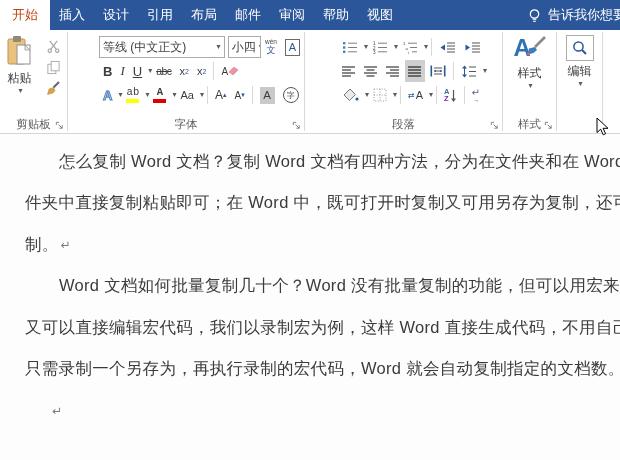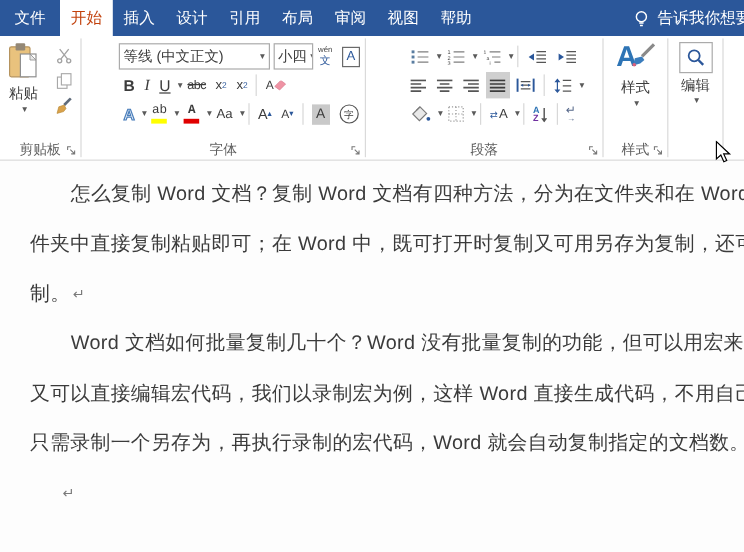--- a/index.html
+++ b/index.html
@@ -75,29 +75,29 @@
   .pilcrow{color:#7a7a7a;font-size:12px;margin-left:2px;}
   
   .cursor{position:absolute;left:596px;top:117px;pointer-events:none;z-index:50;}
   svg{display:block;}
 </style>
 </head>
 <body>
 
 <div class="tabbar">
   <div style="display:flex;align-items:stretch;">
-      <div class="tab">文件</div>
       <div class="tab active">开始</div>
       <div class="tab">插入</div>
       <div class="tab">设计</div>
       <div class="tab">引用</div>
       <div class="tab">布局</div>
+      <div class="tab">邮件</div>
       <div class="tab">审阅</div>
+      <div class="tab">帮助</div>
       <div class="tab">视图</div>
-      <div class="tab">帮助</div>
     </div>
   <div class="tellme">
     <span>
       <svg width="15" height="15" viewBox="0 0 15 15">
           <circle cx="7.5" cy="6" r="4.2" fill="none" stroke="#fff" stroke-width="1.2"></circle>
           <line x1="5.7" y1="11.2" x2="9.3" y2="11.2" stroke="#fff" stroke-width="1.2"></line>
           <line x1="6.3" y1="13.3" x2="8.7" y2="13.3" stroke="#fff" stroke-width="1.2"></line>
         </svg>
     </span>
     <span>告诉我你想要</span>

